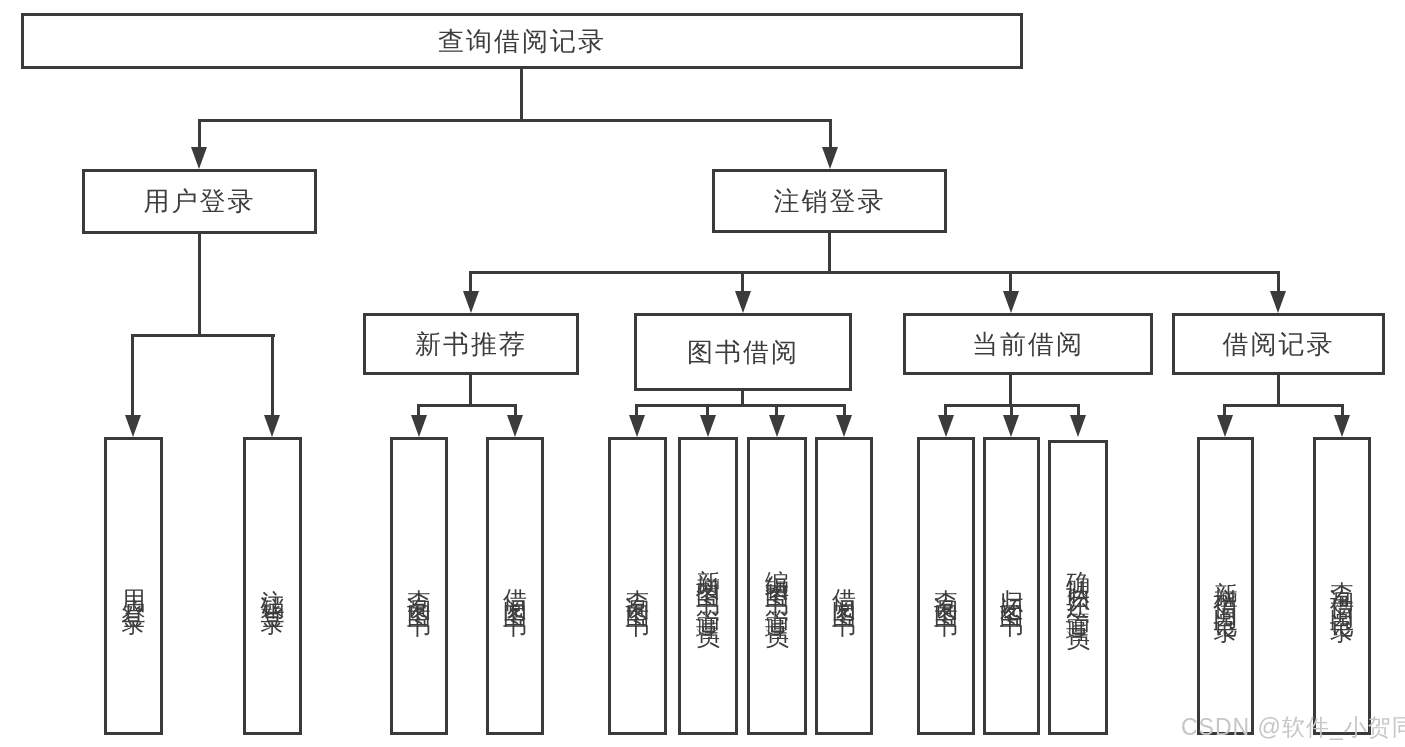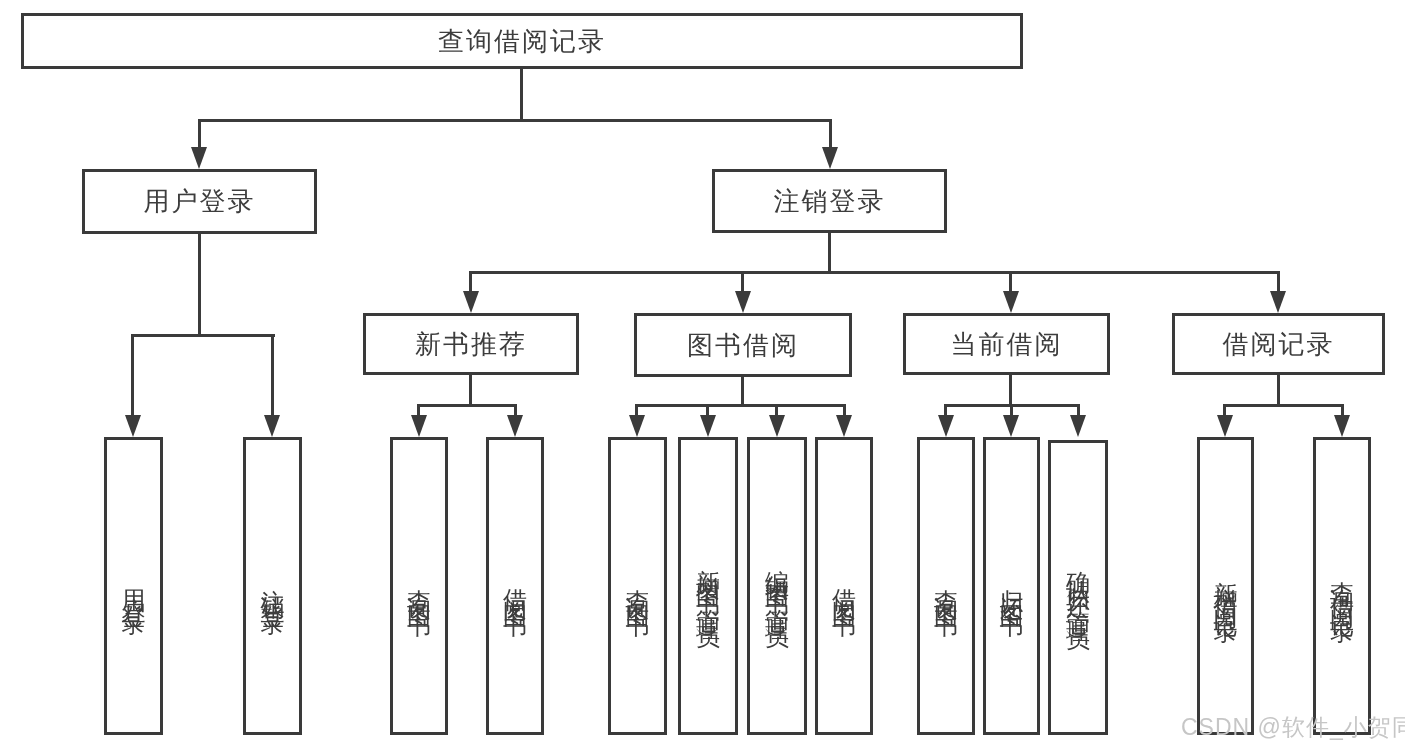--- a/index.html
+++ b/index.html
@@ -99,24 +99,24 @@
   <div class="box" style="left:82px;top:169px;width:235px;height:65px;">
     <span class="hlabel">用户登录</span>
   </div>
   <div class="box" style="left:712px;top:169px;width:235px;height:64px;">
     <span class="hlabel">注销登录</span>
   </div>
 
   <div class="box" style="left:363px;top:313px;width:216px;height:62px;">
     <span class="hlabel">新书推荐</span>
   </div>
-  <div class="box" style="left:634px;top:313px;width:218px;height:64px;">
+  <div class="box" style="left:634px;top:313px;width:218px;height:78px;">
     <span class="hlabel">图书借阅</span>
   </div>
-  <div class="box" style="left:903px;top:313px;width:207px;height:62px;">
+  <div class="box" style="left:903px;top:313px;width:250px;height:62px;">
     <span class="hlabel">当前借阅</span>
   </div>
   <div class="box" style="left:1172px;top:313px;width:213px;height:62px;">
     <span class="hlabel">借阅记录</span>
   </div>
 
   <div class="box leaf" style="left:104px;top:437px;width:59px;height:298px;">
     <span>用户登录</span>
   </div>
   <div class="box leaf" style="left:243px;top:437px;width:59px;height:298px;">

